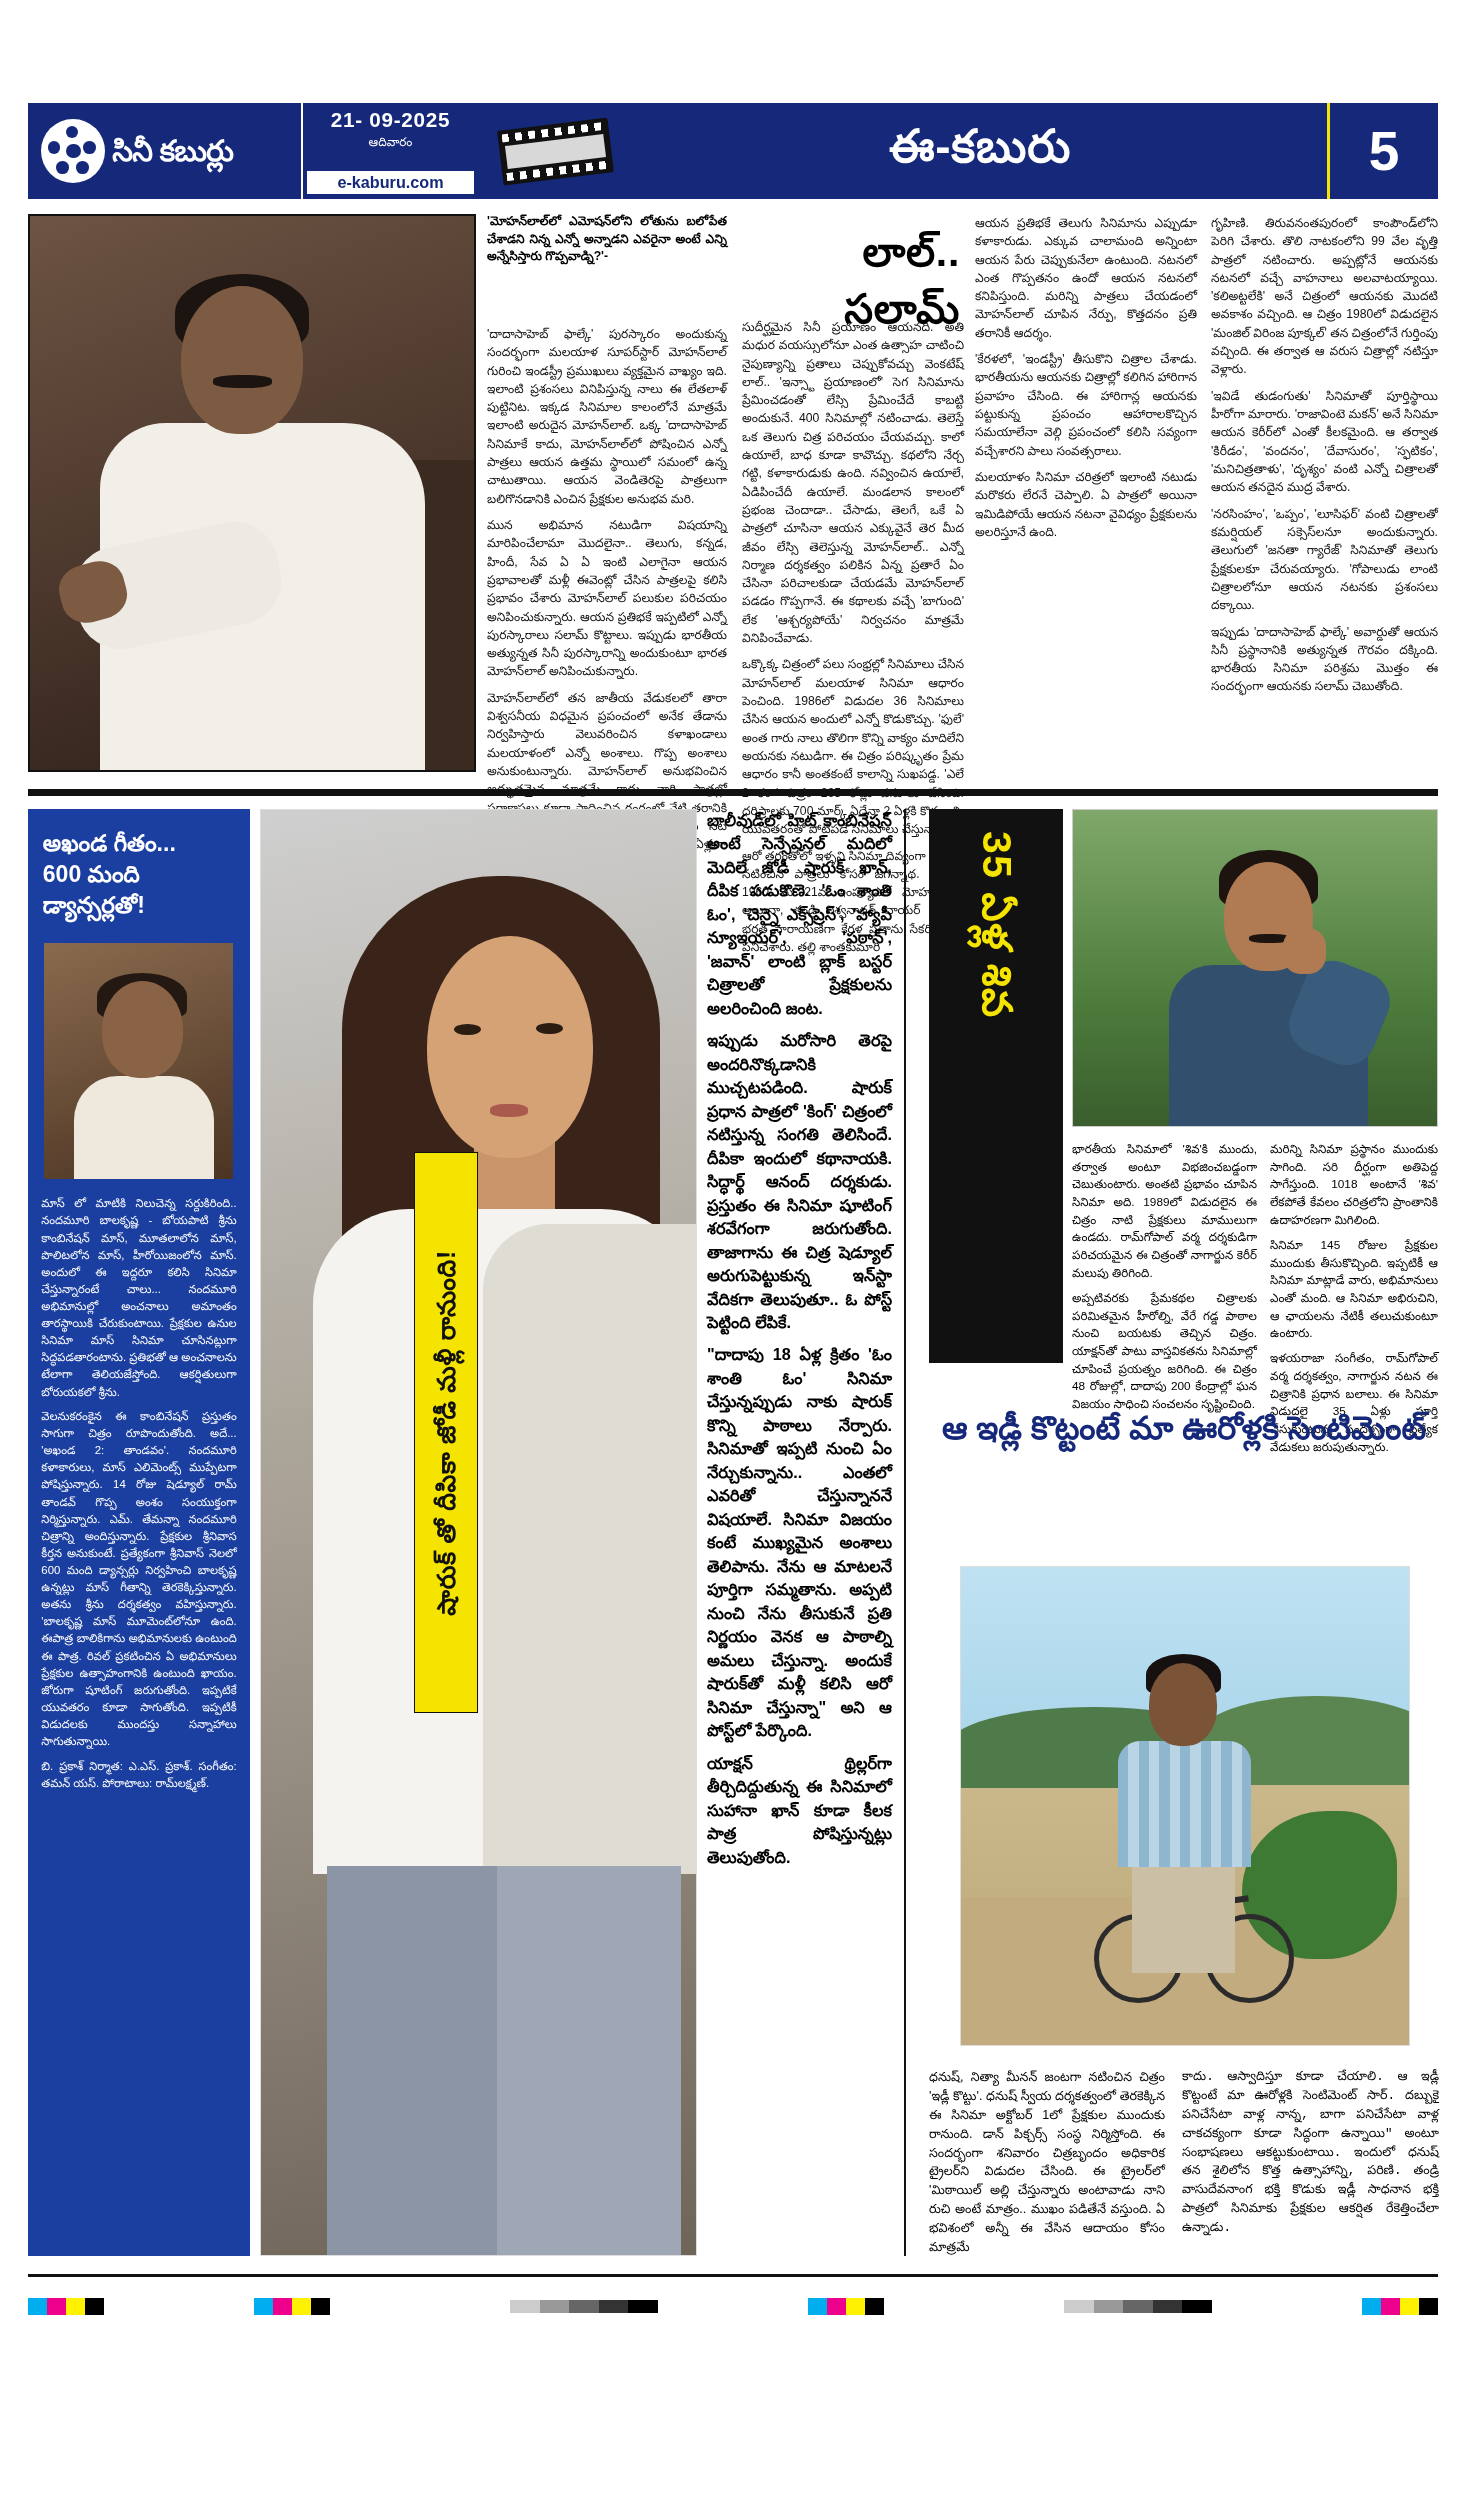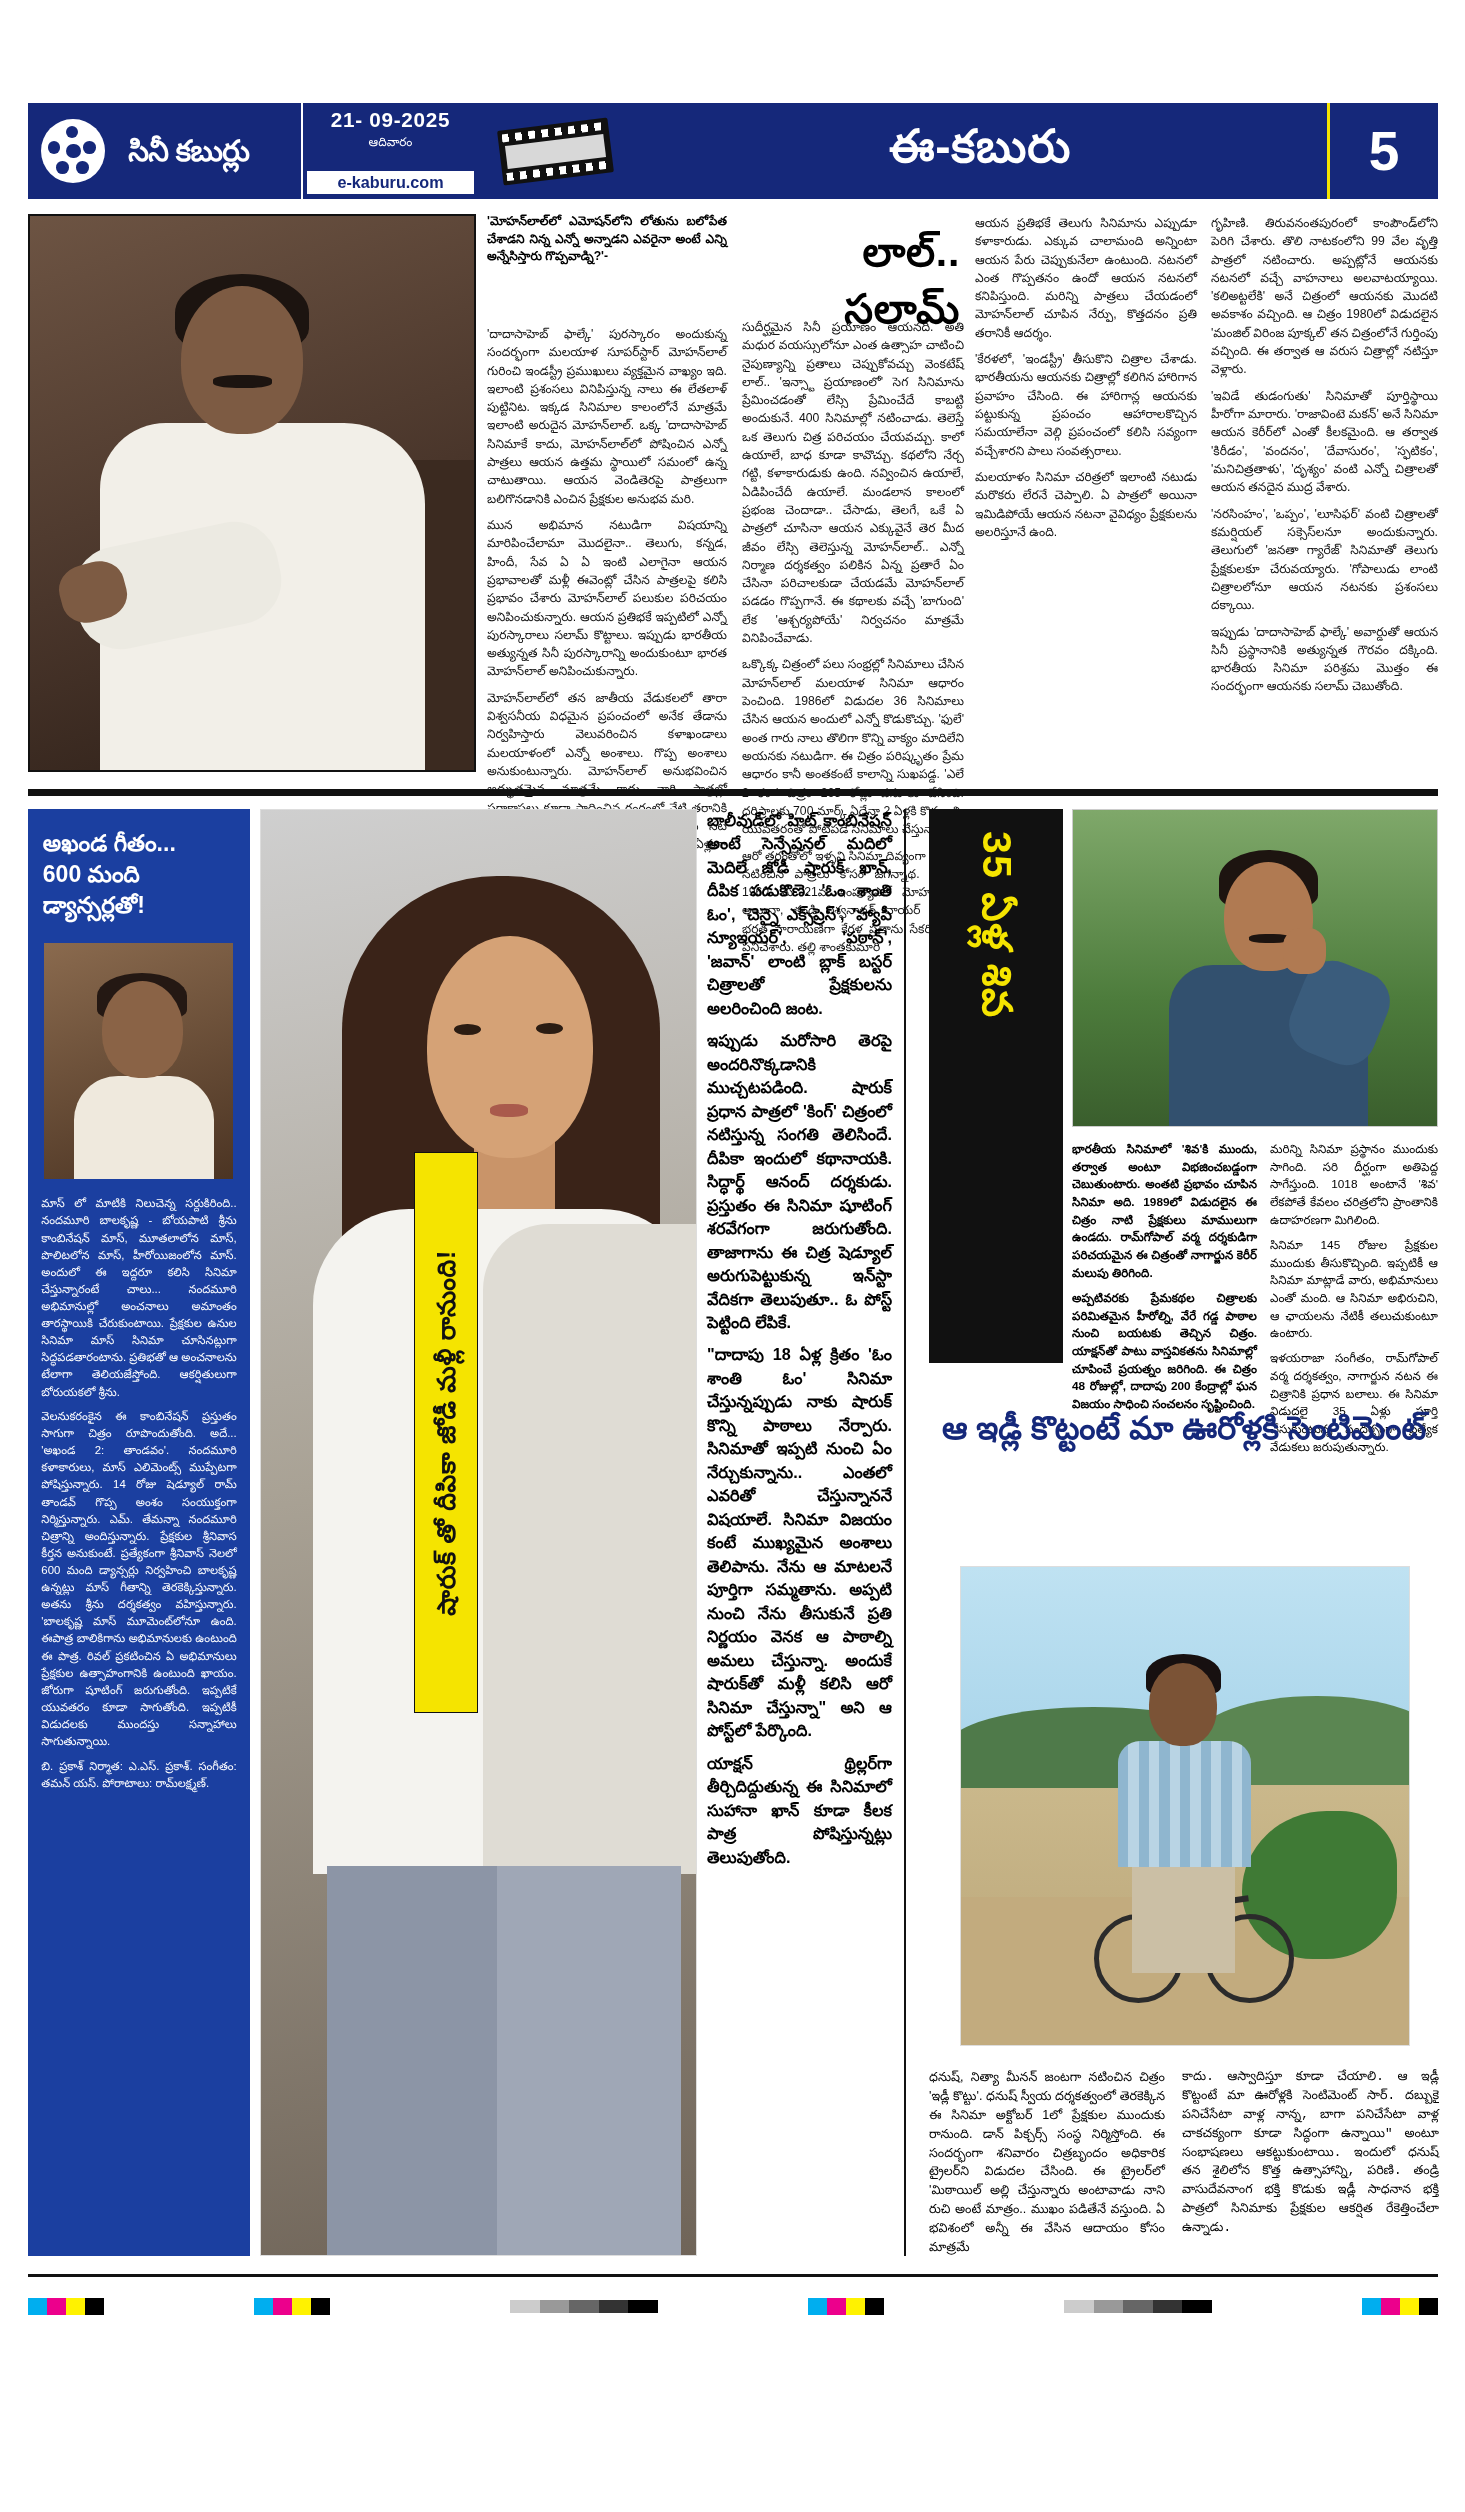--- a/index.html
+++ b/index.html
@@ -26,21 +26,21 @@
     width: 1410px; height: 96px;
     background: #15287a;
     display: flex;
     align-items: center;
   }
   .mh-logo {
     width: 273px;
     height: 112px;
     display: flex;
     align-items: center;
-    gap: 23px;
+    gap: 7px;
     padding-left: 13.3px;
   }
   .reel {
     width: 64px; height: 64px;
     border-radius: 50%;
     background: #fff;
     position: relative;
     flex: 0 0 auto;
   }
   .reel:before {
@@ -392,21 +392,20 @@
   .np-arm { position: absolute; left: 222px; top: 155px; width: 89px; height: 96px; background: #3a5c7c; border-radius: 29.5px; transform: rotate(22deg); }
   .np-hand { position: absolute; left: 210px; top: 118px; width: 43px; height: 46px; background: #b07a52; border-radius: 40%; }
 
   .nag-text {
     position: absolute;
     left: 1072px; top: 1141px;
     width: 185px;
     font-size: 11.8px;
     line-height: 1.5;
     text-align: justify;
-    font-weight: bold;
   }
   .nag-text2 {
     position: absolute;
     left: 1270px; top: 1141px;
     width: 168px;
     font-size: 11.8px;
     line-height: 1.5;
     text-align: justify;
   }
   .nag-text p, .nag-text2 p { margin: 0 0 7.4px 0; }

